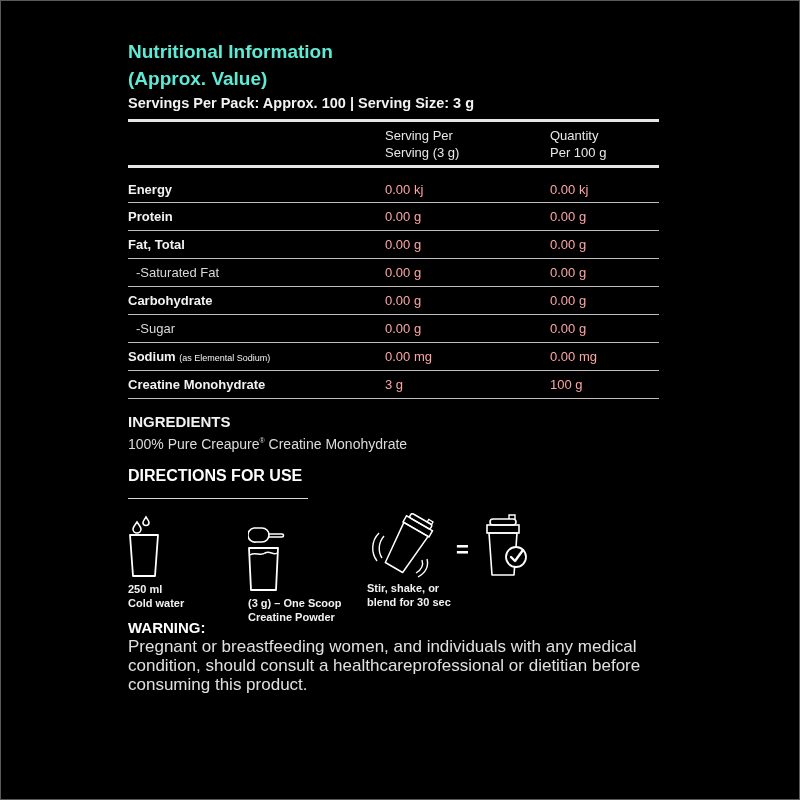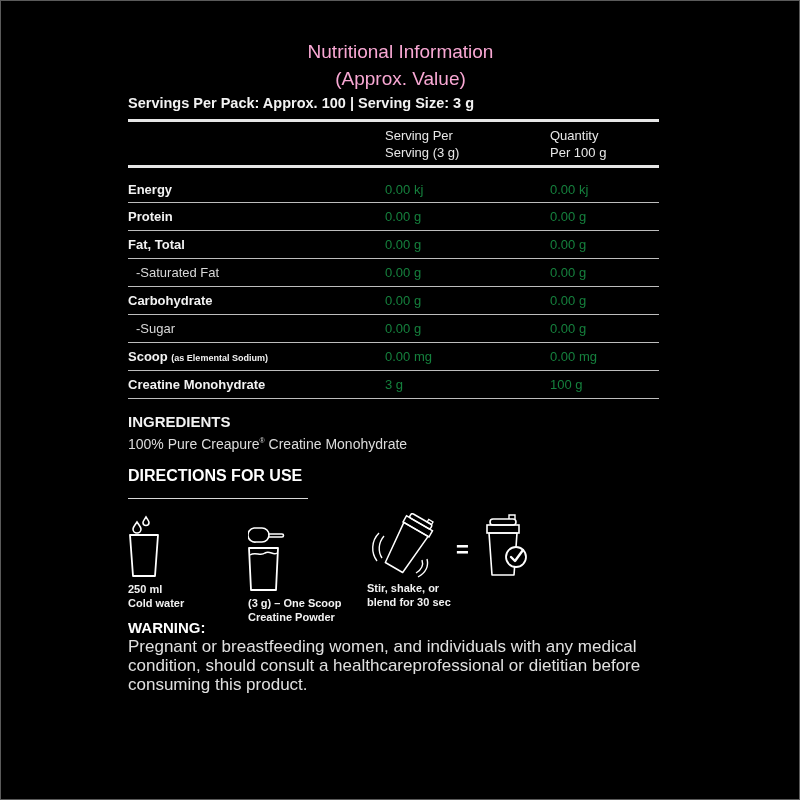--- a/index.html
+++ b/index.html
@@ -13,44 +13,43 @@
   }
   .frame {
     position: absolute; left: 0; top: 0;
     width: 798px; height: 798px;
     border: 1px solid #5a5a5a;
   }
   .content {
     position: absolute; left: 128px; top: 38px; width: 545px;
   }
   .title {
-    font-size: 19px; font-weight: normal; line-height: 27px; color: #f9a8d4;
+    font-size: 19px; font-weight: bold; line-height: 27px; color: #5eead4;
     margin: 0;
-    text-align: center;
   }
   .serving {
     font-size: 14.5px; font-weight: bold; color: #f2f2f2; margin-top: 2px; line-height: 18px;
   }
   table.nutri {
     width: 531px; border-collapse: collapse; margin-top: 7px;
   }
   table.nutri th, table.nutri td {
     text-align: left; padding: 0; font-size: 13px;
   }
   table.nutri thead tr { border-top: 3px solid #e6e6e6; border-bottom: 3px solid #e6e6e6; }
   table.nutri thead th { height: 43px; font-weight: normal; color: #e8e8e8; line-height: 17px; vertical-align: middle; }
   table.nutri tbody tr { height: 28px; border-bottom: 1px solid #bdbdbd; }
   table.nutri tbody tr:first-child { height: 36px; }
   table.nutri tbody tr:first-child td { padding-top: 8px; }
   .col-name { width: 257px; }
   .col-serv { width: 165px; }
   td.name { font-weight: bold; color: #f2f2f2; }
   td.name.sub { font-weight: normal; color: #d8d8d8; padding-left: 8px !important; }
-  td.val { color: #15803d; font-weight: normal; }
-  .note { font-size: 9px; font-weight: bold; }
+  td.val { color: #fca5a5; font-weight: normal; }
+  .note { font-size: 9px; font-weight: normal; }
   .sec-h { font-size: 15px; font-weight: bold; color: #f2f2f2; margin: 0; line-height: 18px; }
   .sec-t { font-size: 14px; color: #dcdcdc; line-height: 20px; margin: 0; }
   .sup { font-size: 7px; vertical-align: super; }
   .ingredients { margin-top: 14px; }
   .usage { margin-top: 13px; }
   .dir-h { font-size: 16px; font-weight: bold; margin-top: 12px; line-height: 20px; }
   .dir-rule { width: 180px; height: 1px; background: #d8d8d8; margin-top: 12px; }
   .steps { position: relative; height: 120px; }
   .step { position: absolute; }
   .step-label { font-size: 11px; font-weight: bold; line-height: 14px; color: #f2f2f2; }
@@ -111,21 +110,21 @@
         <td class="name">Carbohydrate</td>
         <td class="val">0.00 g</td>
         <td class="val">0.00 g</td>
       </tr>
       <tr>
         <td class="name sub">-Sugar</td>
         <td class="val">0.00 g</td>
         <td class="val">0.00 g</td>
       </tr>
       <tr>
-        <td class="name"><span>Scoop</span> <span class="note">(as Elemental Sodium)</span></td>
+        <td class="name"><span>Sodium</span> <span class="note">(as Elemental Sodium)</span></td>
         <td class="val">0.00 mg</td>
         <td class="val">0.00 mg</td>
       </tr>
       <tr>
         <td class="name">Creatine Monohydrate</td>
         <td class="val">3 g</td>
         <td class="val">100 g</td>
       </tr>
     </tbody>
   </table>

